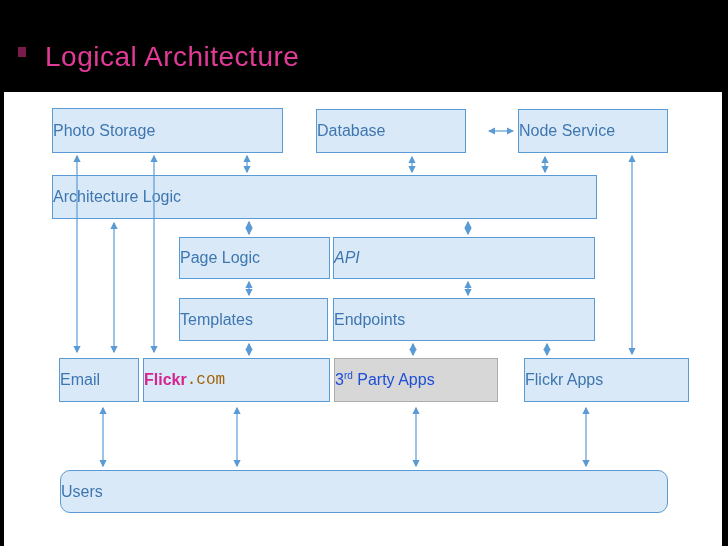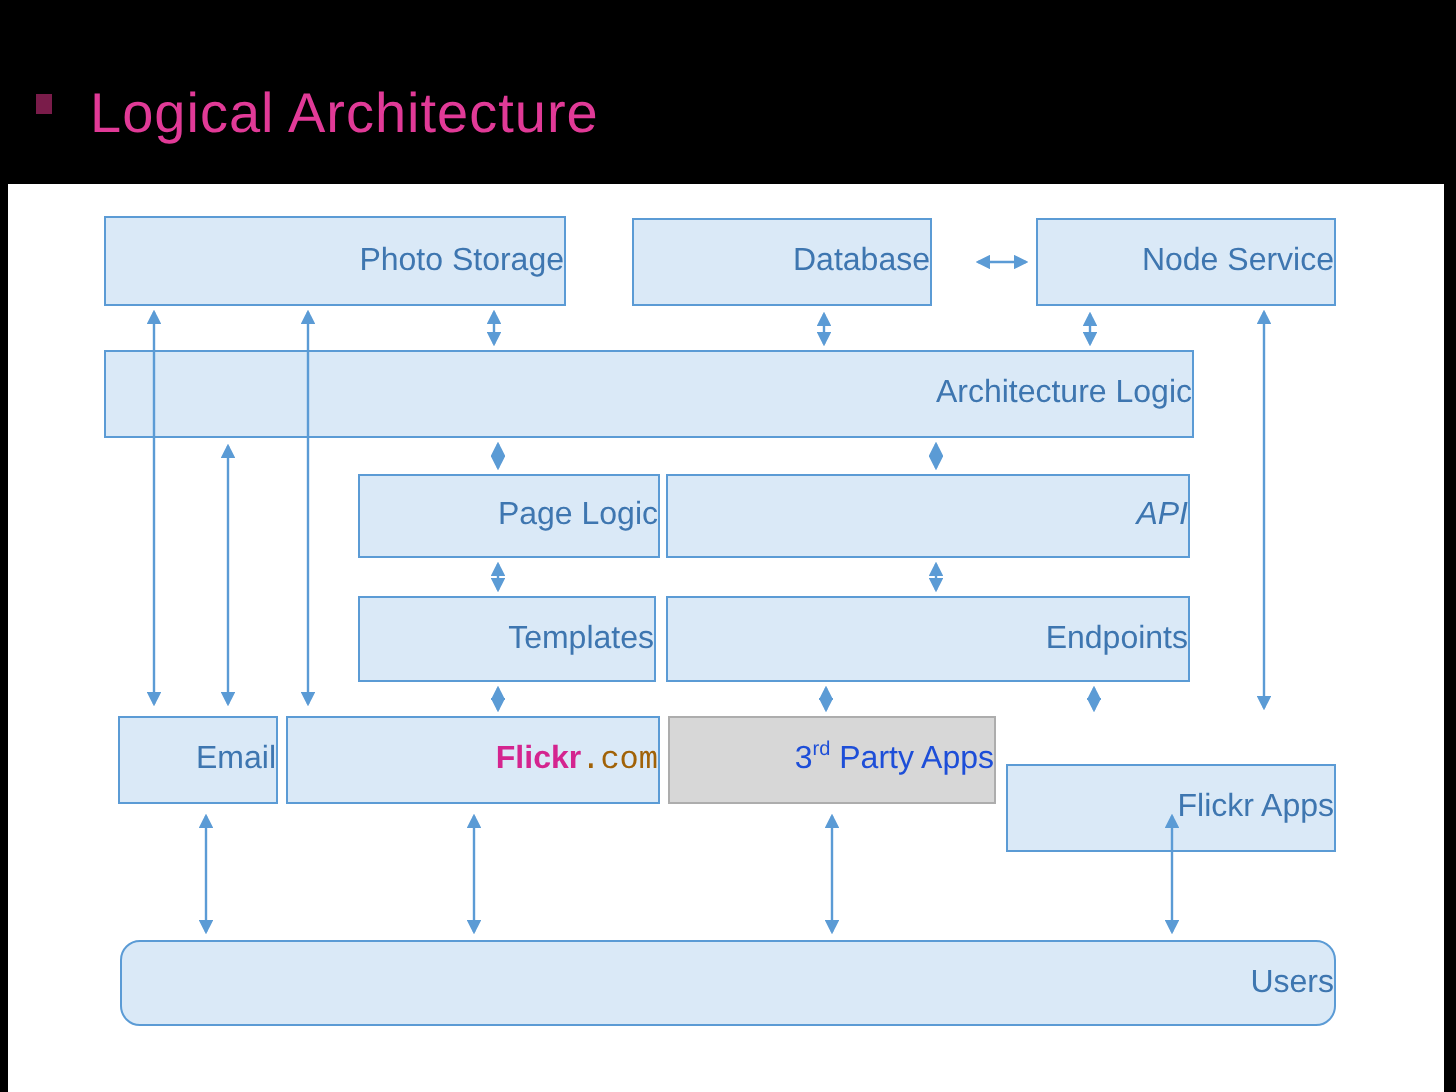--- a/index.html
+++ b/index.html
@@ -16,41 +16,41 @@
     position:absolute;left:18px;top:47px;width:8px;height:10px;background:#7A1C4A;
   }
   
   #canvas{
     position:absolute;left:4px;top:92px;width:718px;height:454px;background:#fff;
   }
   
   .dbox{
     position:absolute;box-sizing:border-box;
     background:#DAE9F7;border:1.5px solid #5B9BD5;
-    display:flex;align-items:center;justify-content:flex-end;
+    display:flex;align-items:center;justify-content:flex-start;
     color:#3E76B0;font-size:16px;white-space:nowrap;
   }
   .dbox.gray{background:#D7D7D7;border-color:#ADADAD;color:#1d4ed8;}
   .dbox.rounded{border-radius:10px;}
   sup{font-size:10px;line-height:0;}
   .brand{color:#D4258F;font-weight:bold;}
   .brand-suffix{color:#a16207;font-family:Liberation Mono, monospace;}
 
   .b-photo-storage   {left:52px; top:108px;width:231px;height:45px;}
   .b-database        {left:316px;top:109px;width:150px;height:44px;}
   .b-node-service    {left:518px;top:109px;width:150px;height:44px;}
   .b-application-logic{left:52px;top:175px;width:545px;height:44px;}
   .b-page-logic      {left:179px;top:237px;width:151px;height:42px;}
   .b-api             {left:333px;top:237px;width:262px;height:42px;font-style:italic;}
   .b-templates       {left:179px;top:298px;width:149px;height:43px;}
   .b-endpoints       {left:333px;top:298px;width:262px;height:43px;}
   .b-email           {left:59px; top:358px;width:80px; height:44px;}
   .b-flickr-com      {left:143px;top:358px;width:187px;height:44px;}
   .b-third-party-apps{left:334px;top:358px;width:164px;height:44px;}
-  .b-flickr-apps     {left:503px;top:358px;width:165px;height:44px;margin-top:24px;}
+  .b-flickr-apps     {left:524px;top:358px;width:165px;height:44px;}
   .b-users           {left:60px; top:470px;width:608px;height:43px;}
 
   #arrow-layer{
     position:absolute;left:0;top:0;width:728px;height:546px;
     pointer-events:none;
   }
   #arrow-layer line{stroke:#5B9BD5;stroke-width:1.2;}
 </style>
 </head>
 <body>

